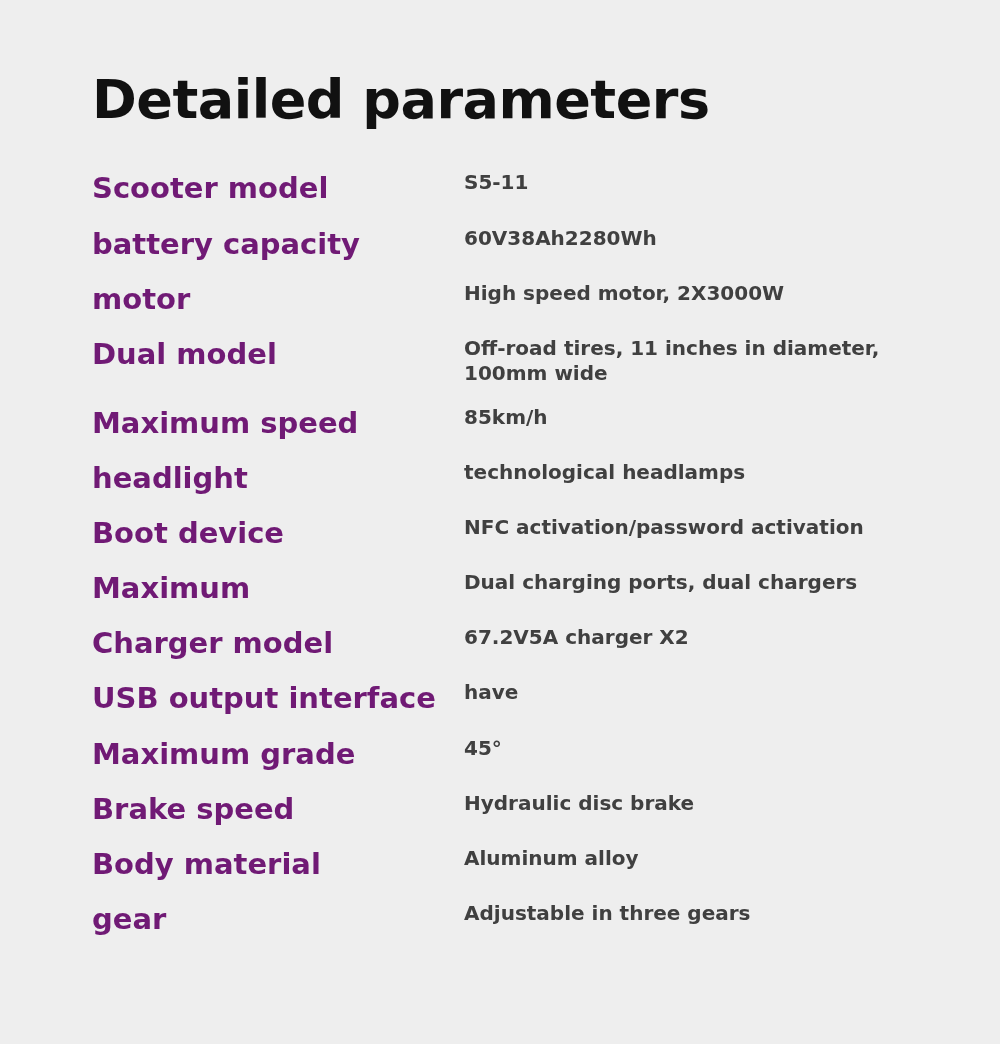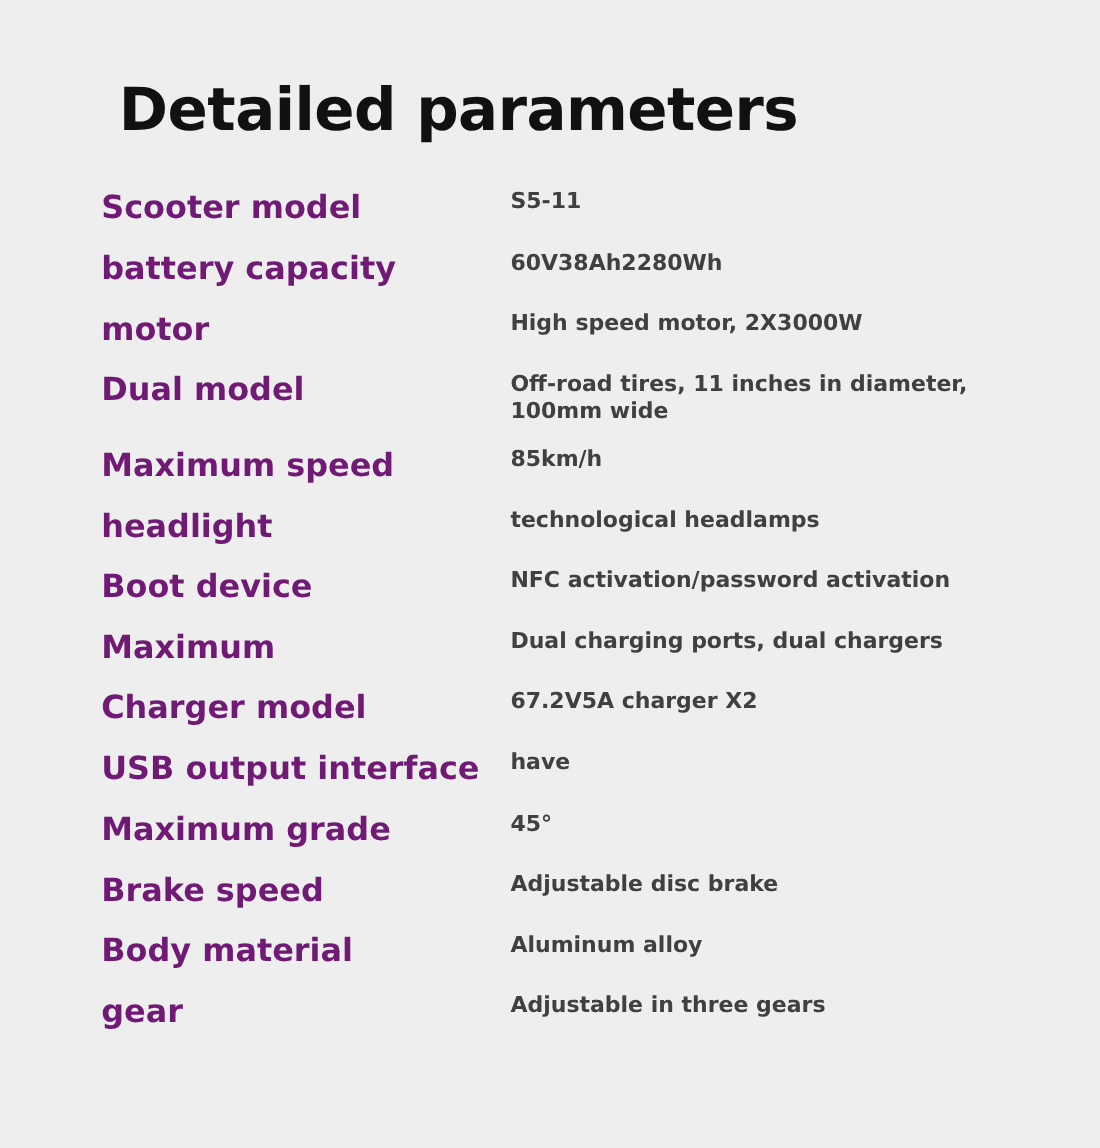--- a/index.html
+++ b/index.html
@@ -19,21 +19,21 @@
     width: 1000px;
     height: 1044px;
     box-sizing: border-box;
     padding: 70px 60px 0 92px;
   }
   .title {
     font-size: 54px;
     font-weight: 700;
     letter-spacing: -0.5px;
     color: #111111;
-    margin: 0 0 32px 16px;
+    margin: 0 0 32px 0;
     line-height: 1.1;
   }
   .spec-table {
     width: 100%;
     border-collapse: collapse;
   }
   .spec-row {
     vertical-align: top;
   }
   .spec-label {
@@ -99,21 +99,21 @@
       <tr class="spec-row">
         <td class="spec-label">USB output interface</td>
         <td class="spec-value">have</td>
       </tr>
       <tr class="spec-row">
         <td class="spec-label">Maximum grade</td>
         <td class="spec-value">45°</td>
       </tr>
       <tr class="spec-row">
         <td class="spec-label">Brake speed</td>
-        <td class="spec-value">Adjustable disc brake</td>
+        <td class="spec-value">Hydraulic disc brake</td>
       </tr>
       <tr class="spec-row">
         <td class="spec-label">Body material</td>
         <td class="spec-value">Aluminum alloy</td>
       </tr>
       <tr class="spec-row">
         <td class="spec-label">gear</td>
         <td class="spec-value">Adjustable in three gears</td>
       </tr>
     </tbody>

